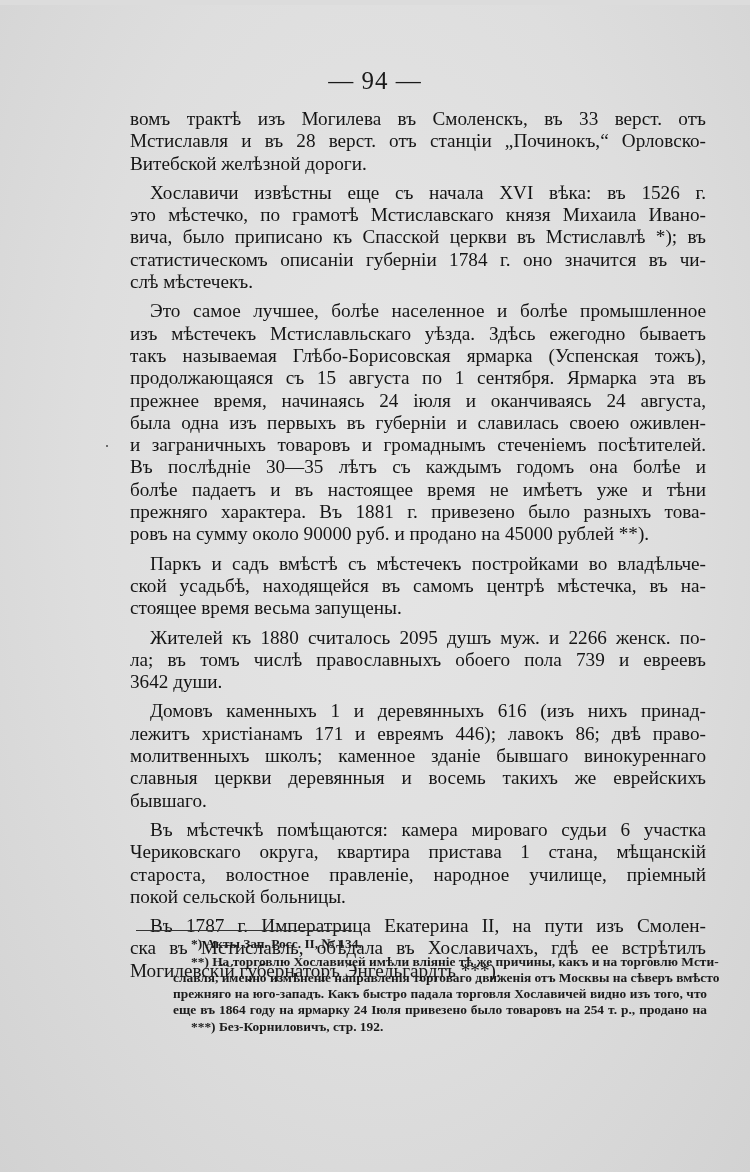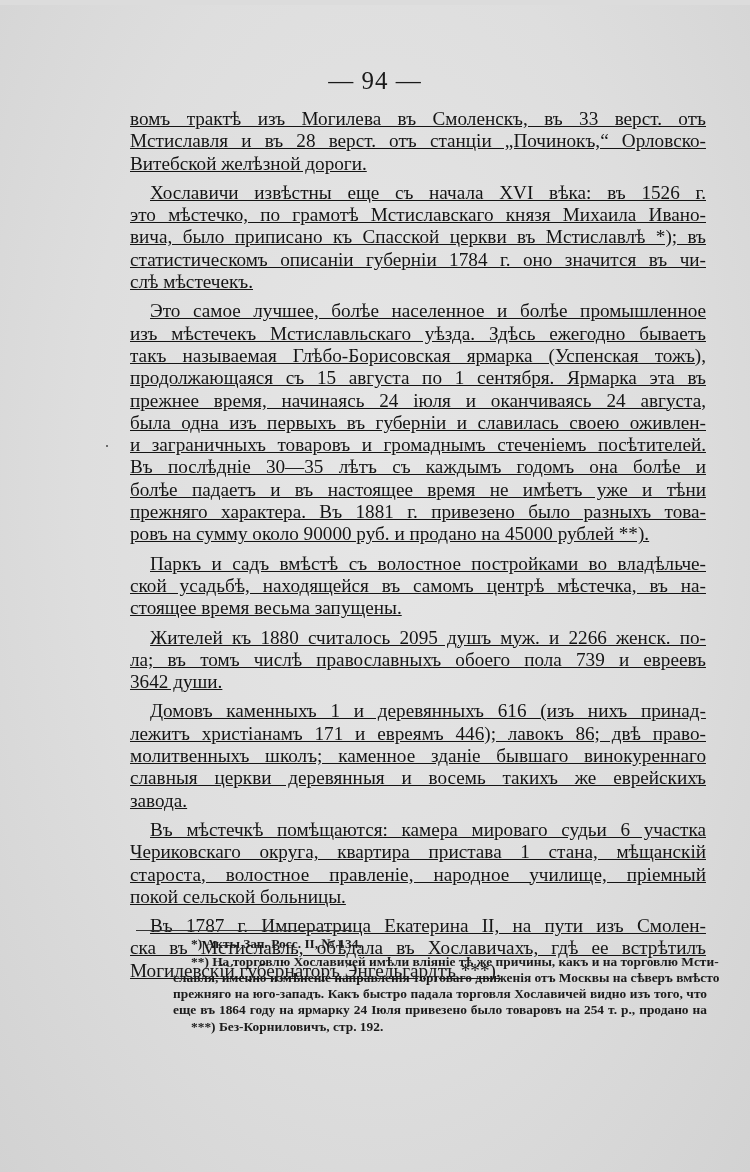--- a/index.html
+++ b/index.html
@@ -40,21 +40,20 @@
       width: 577px;
       font-family: "Liberation Serif", serif;
       font-size: 19.2px;
       line-height: 22.3px;
       color: #151515;
     }
     .para {
       margin: 0 1px 7px 0;
       text-align: justify;
       text-align-last: left;
-      text-decoration: underline;
     }
     .line {
       display: block;
       text-align: justify;
       text-align-last: justify;
       white-space: nowrap;
       height: 22.3px;
     }
     .line.last {
       text-align-last: left;
@@ -127,35 +126,35 @@
         <span class="line">продолжающаяся съ 15 августа по 1 сентября. Ярмарка эта въ</span>
         <span class="line">прежнее время, начинаясь 24 іюля и оканчиваясь 24 августа,</span>
         <span class="line">была одна изъ первыхъ въ губерніи и славилась своею оживлен-</span>
         <span class="line">и заграничныхъ товаровъ и громаднымъ стеченіемъ посѣтителей.</span>
         <span class="line">Въ послѣдніе 30—35 лѣтъ съ каждымъ годомъ она болѣе и</span>
         <span class="line">болѣе падаетъ и въ настоящее время не имѣетъ уже и тѣни</span>
         <span class="line">прежняго характера. Въ 1881 г. привезено было разныхъ това-</span>
         <span class="line last">ровъ на сумму около 90000 руб. и продано на 45000 рублей **).</span>
       </div>
       <div class="para">
-        <span class="line indent">Паркъ и садъ вмѣстѣ съ волостное постройками во владѣльче-</span>
+        <span class="line indent">Паркъ и садъ вмѣстѣ съ мѣстечекъ постройками во владѣльче-</span>
         <span class="line">ской усадьбѣ, находящейся въ самомъ центрѣ мѣстечка, въ на-</span>
         <span class="line last">стоящее время весьма запущены.</span>
       </div>
       <div class="para">
         <span class="line indent">Жителей къ 1880 считалось 2095 душъ муж. и 2266 женск. по-</span>
         <span class="line">ла; въ томъ числѣ православныхъ обоего пола 739 и евреевъ</span>
         <span class="line last">3642 души.</span>
       </div>
       <div class="para">
         <span class="line indent">Домовъ каменныхъ 1 и деревянныхъ 616 (изъ нихъ принад-</span>
         <span class="line">лежитъ христіанамъ 171 и евреямъ 446); лавокъ 86; двѣ право-</span>
         <span class="line">молитвенныхъ школъ; каменное зданіе бывшаго винокуреннаго</span>
         <span class="line">славныя церкви деревянныя и восемь такихъ же еврейскихъ</span>
-        <span class="line last">завода.</span>
+        <span class="line last">бывшаго.</span>
       </div>
       <div class="para">
         <span class="line indent">Въ мѣстечкѣ помѣщаются: камера мироваго судьи 6 участка</span>
         <span class="line">Чериковскаго округа, квартира пристава 1 стана, мѣщанскій</span>
         <span class="line">староста, волостное правленіе, народное училище, пріемный</span>
         <span class="line last">покой сельской больницы.</span>
       </div>
       <div class="para">
         <span class="line indent">Въ 1787 г. Императрица Екатерина II, на пути изъ Смолен-</span>
         <span class="line">ска въ Мстиславль, обѣдала въ Хославичахъ, гдѣ ее встрѣтилъ</span>

